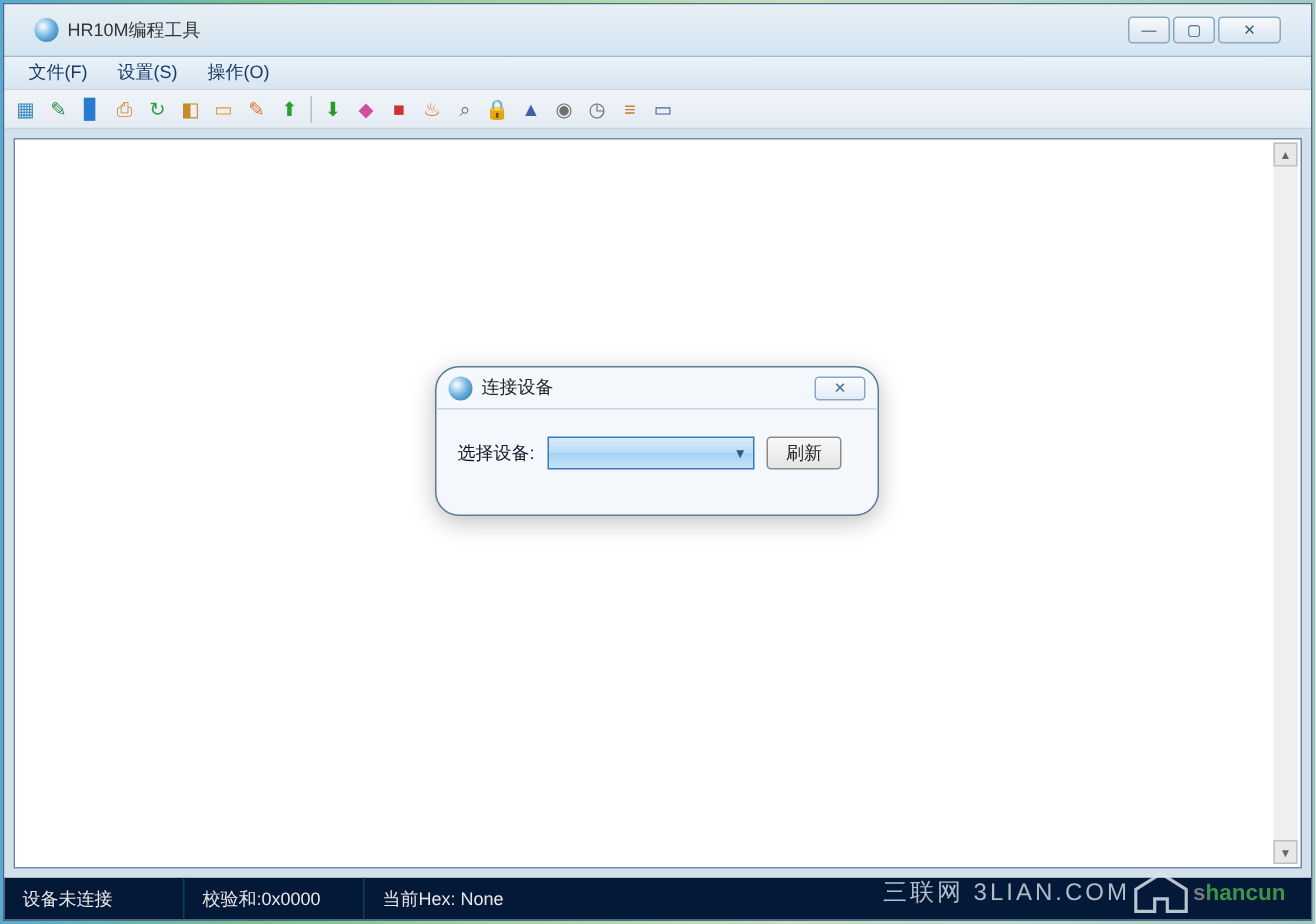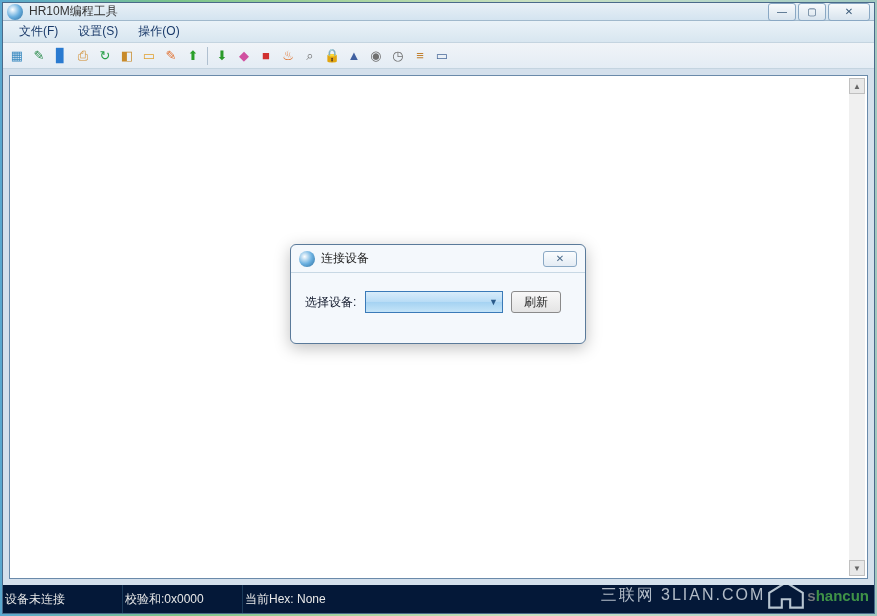--- a/index.html
+++ b/index.html
@@ -11,24 +11,24 @@
   overflow: hidden;
   position: relative;
 }
 .window {
   position: absolute; top: 2px; left: 2px; right: 2px; bottom: 2px;
   border: 1px solid #4a6a8a;
   display: flex; flex-direction: column;
   background: #fff;
 }
 .titlebar {
-  height: 18px;
+  height: 35px;
   background: linear-gradient(#e8f0f6, #d4e4f0);
   display: flex; align-items: center;
-  padding: 0 4px;
+  padding: 0 20px;
   border-bottom: 1px solid #a0b8cc;
 }
 .titlebar .app-icon {
   width: 16px; height: 16px; margin-right: 6px;
   border-radius: 50%;
   background: radial-gradient(circle at 35% 35%, #fff, #6ab0e0 50%, #2a6a9a);
 }
 .titlebar .title { flex: 1; color: #333; }
 .win-controls { display: flex; gap: 2px; }
 .win-btn {
@@ -85,33 +85,33 @@
 }
 .scroll-arrow.down { position: absolute; bottom: 0; }
 .statusbar {
   height: 28px;
   background: #041838;
   display: flex; align-items: center;
   color: #e8e8e8;
   font-size: 12px;
 }
 .status-cell {
-  padding: 0 2px;
+  padding: 0 12px;
   height: 100%;
   display: flex; align-items: center;
   border-right: 1px solid #1a3a5a;
   min-width: 120px;
 }
 .dialog {
   position: absolute;
   left: 290px; top: 244px;
   width: 296px;
   background: #f4f8fc;
   border: 1px solid #5a7a9a;
-  border-radius: 6px;
+  border-radius: 16px;
   box-shadow: 0 4px 16px rgba(0,0,0,0.25);
 }
 .dialog-titlebar {
   height: 28px;
   display: flex; align-items: center;
   padding: 0 8px;
   border-bottom: 1px solid #c8d8e4;
 }
 .dialog-titlebar .dlg-icon {
   width: 16px; height: 16px; margin-right: 6px;
@@ -146,21 +146,21 @@
   background: linear-gradient(#f8f8f8, #e4e4e4);
   border: 1px solid #8a8a8a;
   border-radius: 3px;
   cursor: pointer;
   display: inline-flex; align-items: center; justify-content: center;
   color: #222;
 }
 .button-row { display: flex; justify-content: center; gap: 20px; }
 .button-row .btn { width: 72px; }
 .watermark {
-  position: absolute; right: 8px; bottom: 4px;
+  position: absolute; right: 20px; bottom: 4px;
   display: flex; align-items: center; 
   color: #d0d8e0; font-size: 16px;
   letter-spacing: 2px;
   opacity: 0.85;
   pointer-events: none;
 }
 .watermark .logo {
   width: 42px; height: 34px;
   stroke: #d8e4ec; fill: none; stroke-width: 2;
 }

